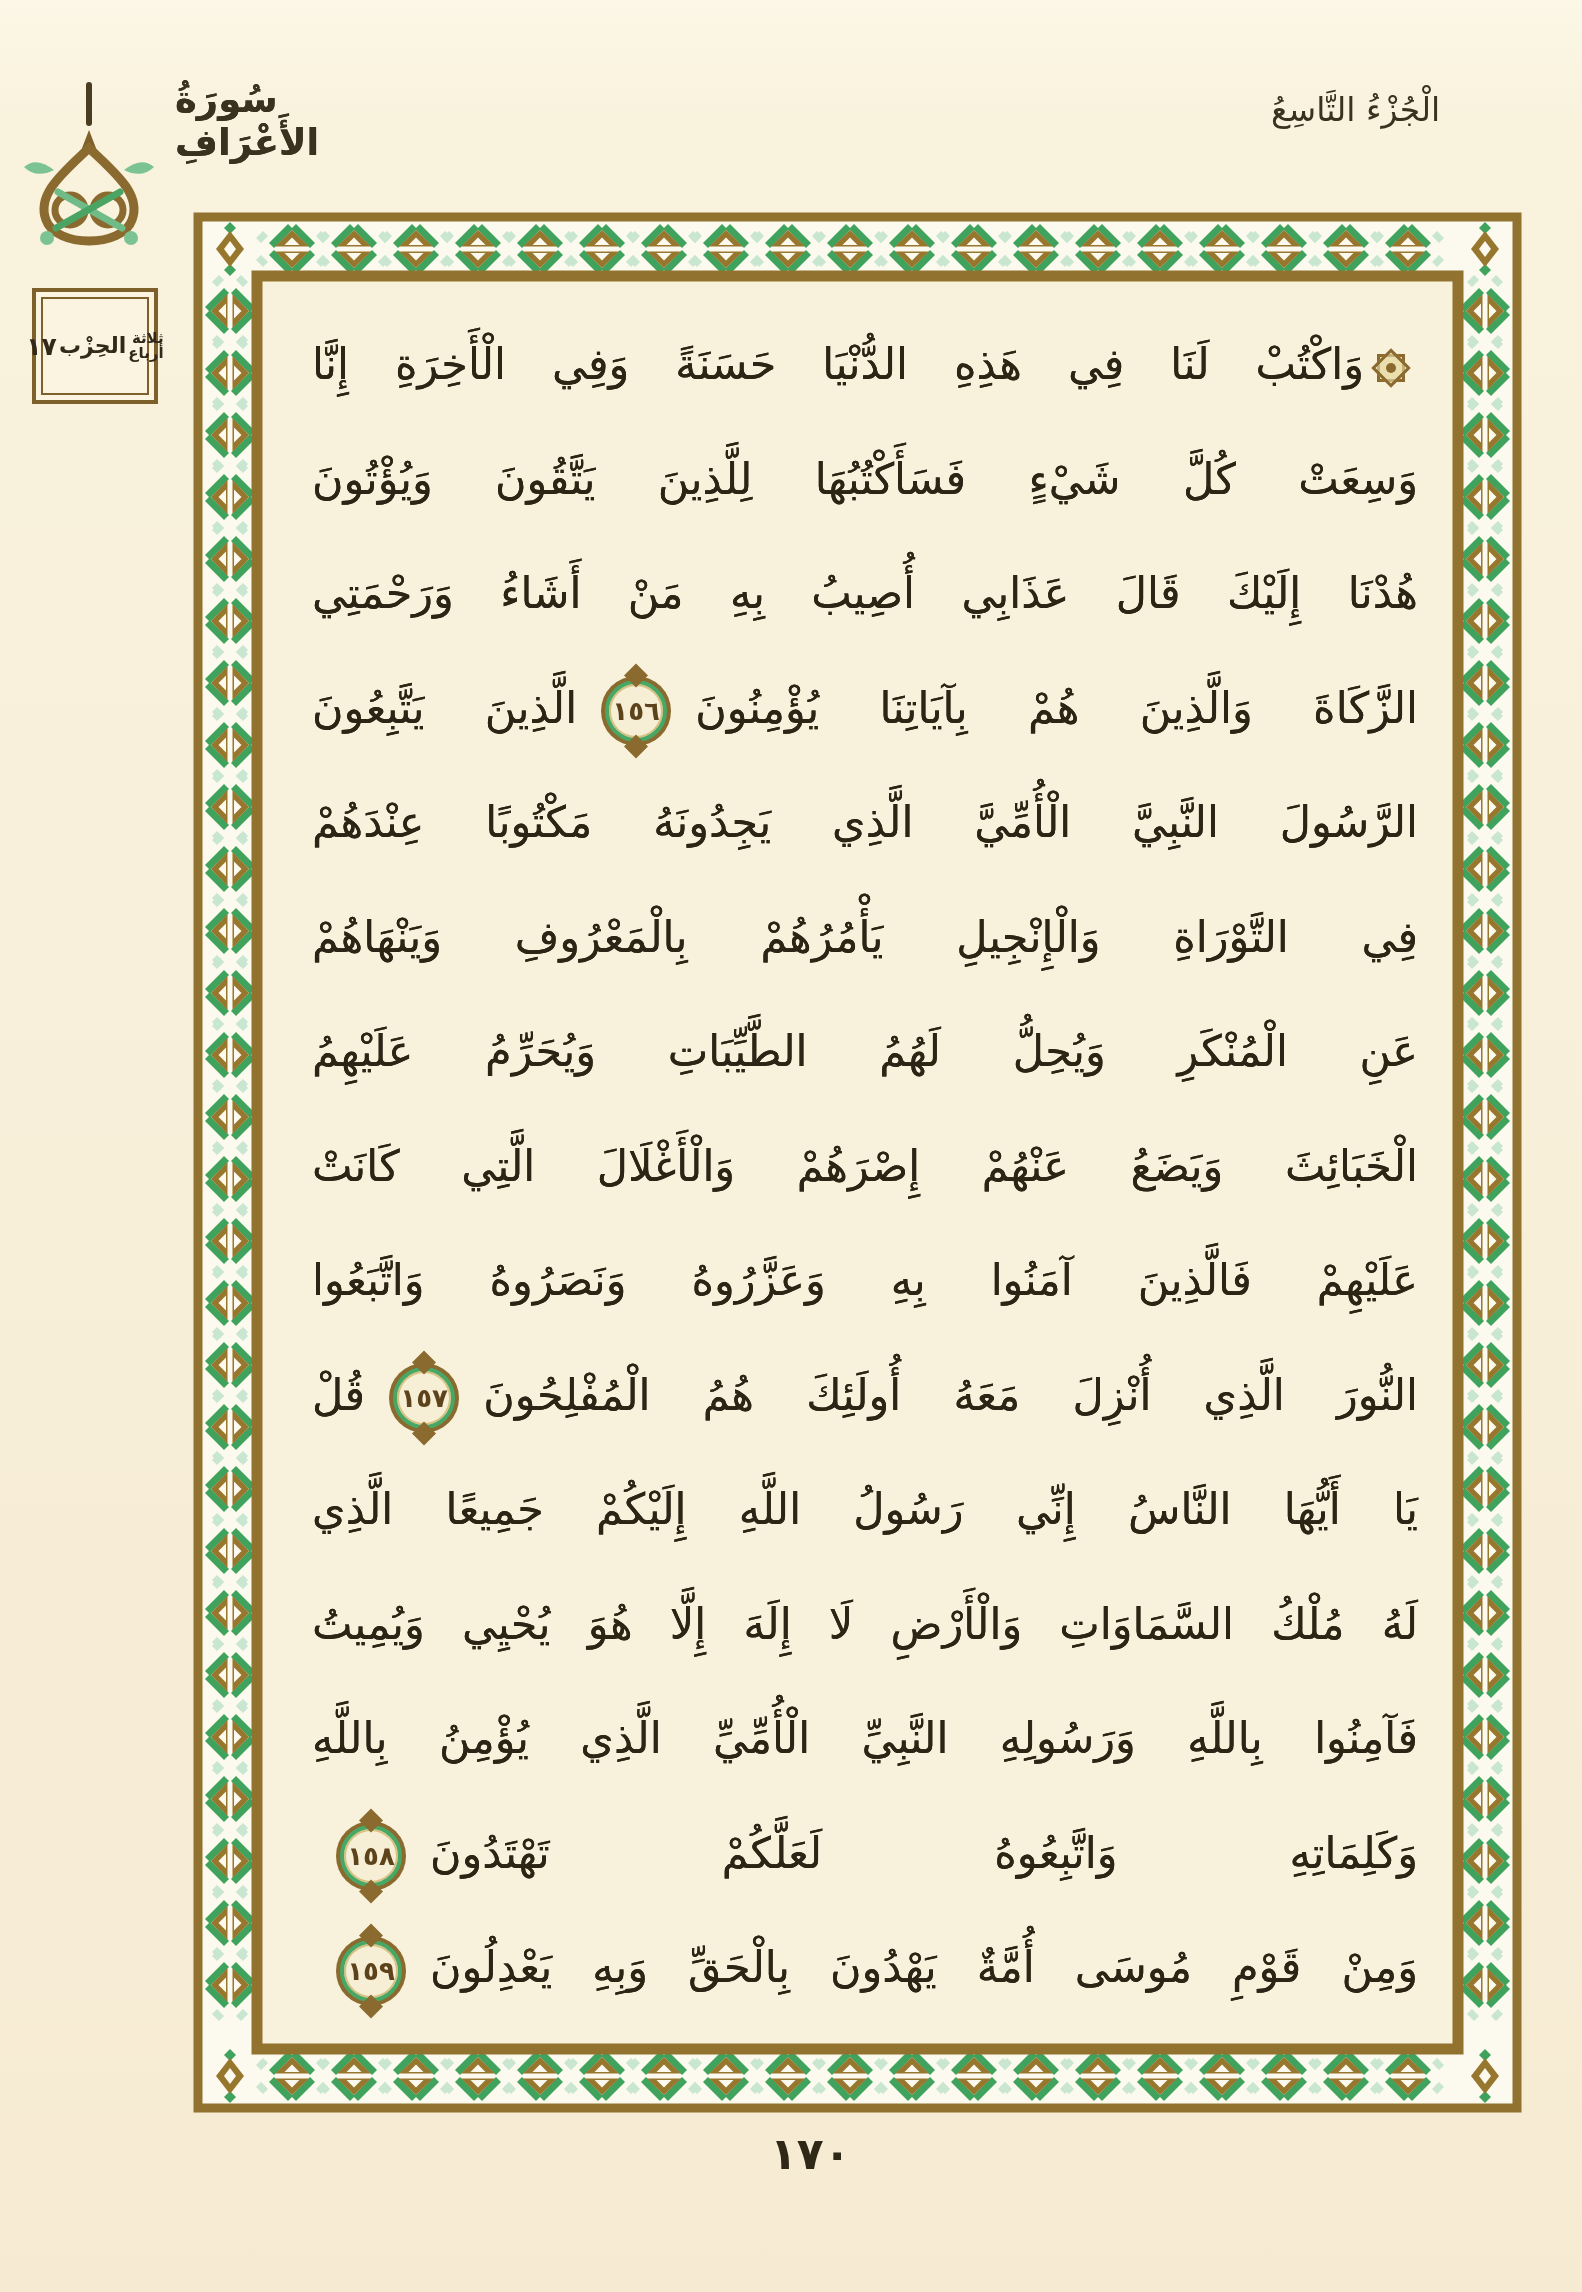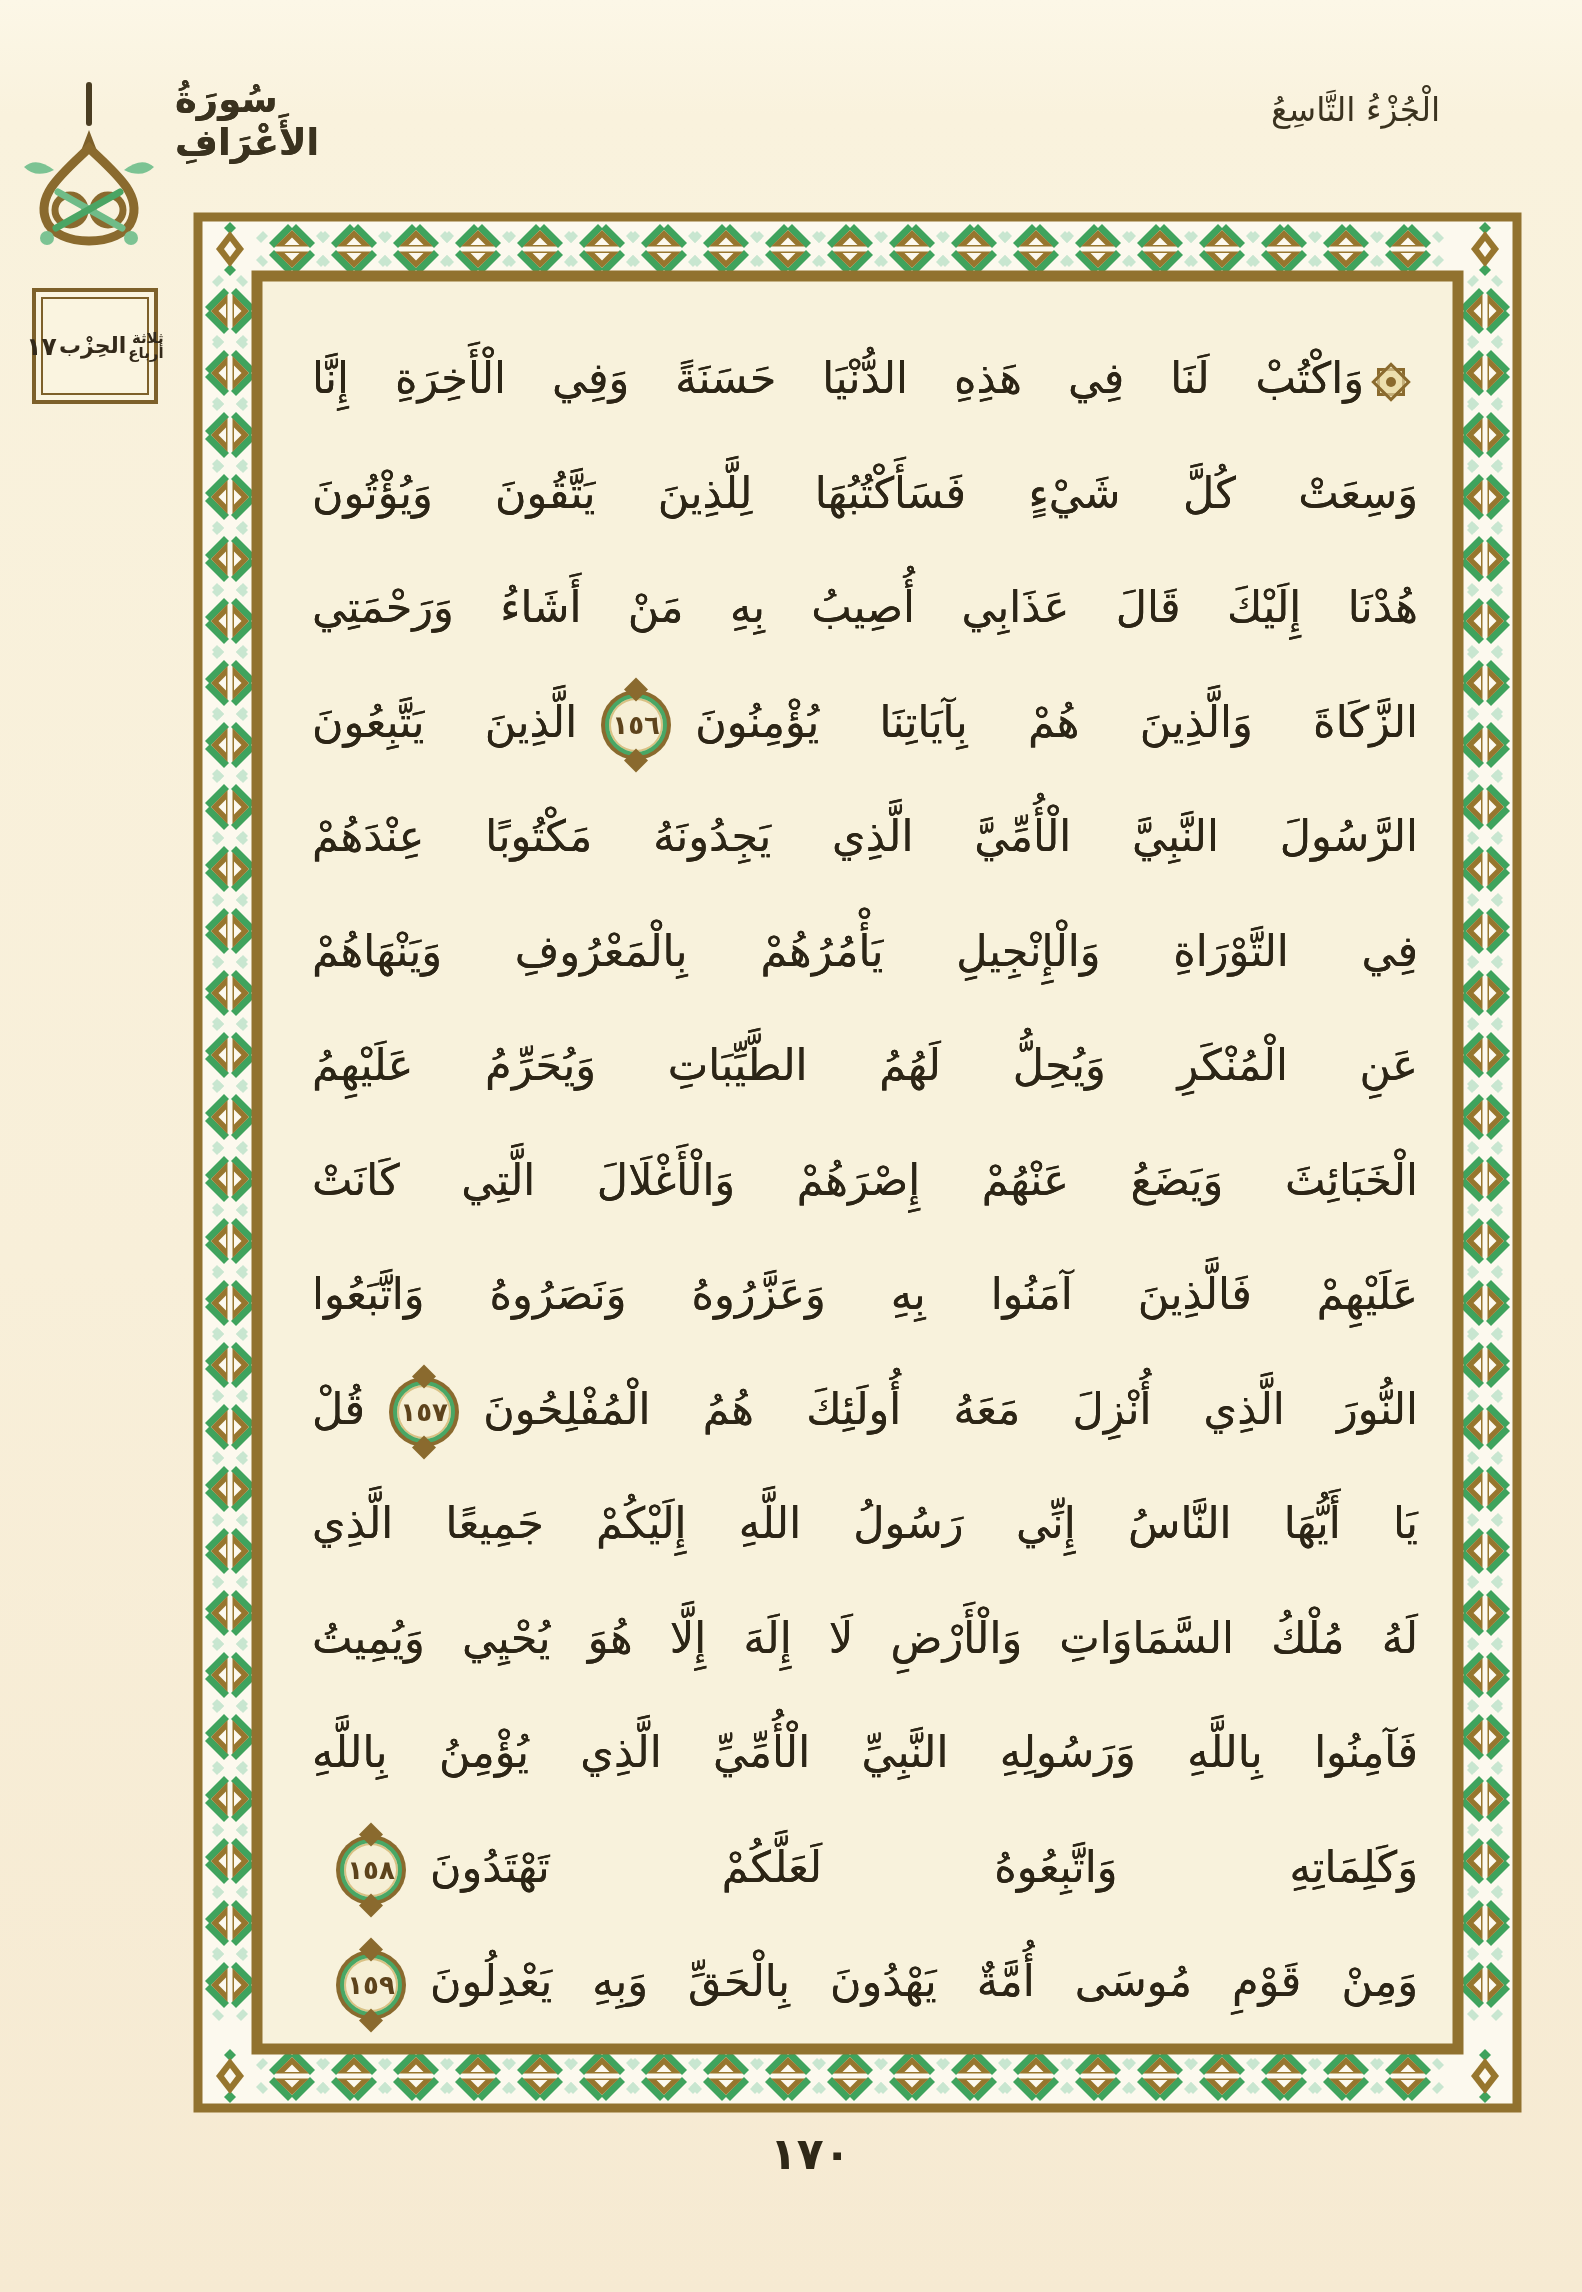--- a/index.html
+++ b/index.html
@@ -31,21 +31,21 @@
     display:flex;flex-direction:row;align-items:center;justify-content:center;
     gap:2px;direction:rtl;
   }
   .hizb-top{font-size:15px;font-weight:bold;color:#33291a;line-height:1;}
   .hizb-main{font-size:22px;font-weight:bold;color:#33291a;line-height:1.1;}
   .hizb-num{font-size:25px;font-weight:bold;color:#33291a;line-height:1;text-align:center;}
   
   .frame-svg{left:193px;top:212px;width:1329px;height:1901px;}
   
   .text-block{
-    left:312px;top:322px;width:1106px;height:1720px;direction:rtl;
+    left:312px;top:308px;width:1106px;height:1720px;direction:rtl;
   }
   .qline{
     height:114.5px;line-height:112px;font-size:43px;
     text-align:justify;text-align-last:justify;
     color:#2c2516;white-space:normal;
     text-shadow:0 0 .4px #2c2516;
   }
   .qt{letter-spacing:.5px;}
   .ayah{
     position:relative;display:inline-flex;align-items:center;justify-content:center;

